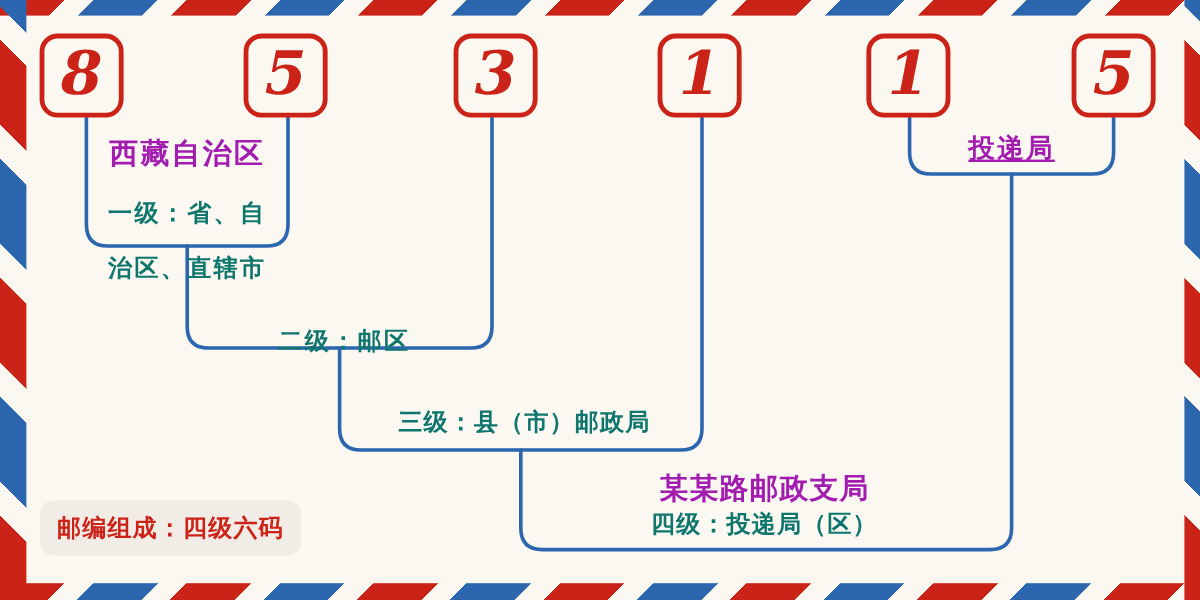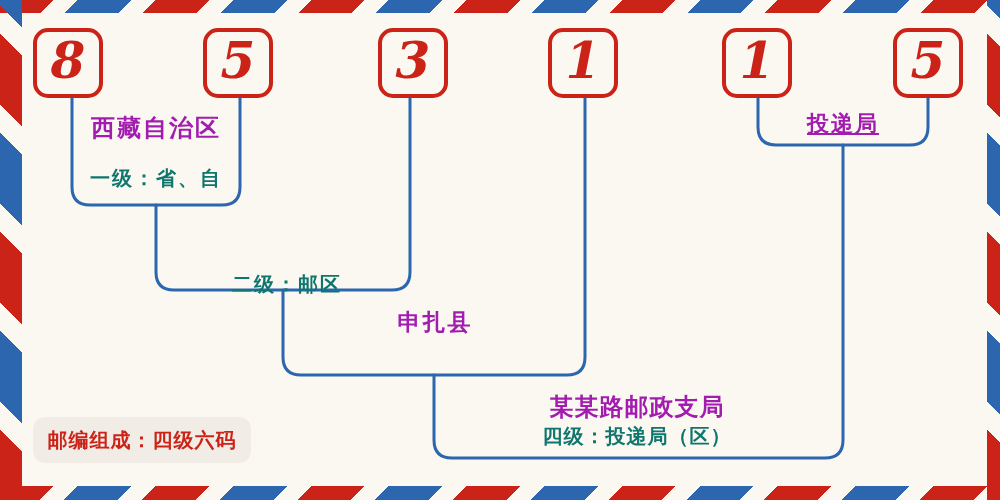--- a/index.html
+++ b/index.html
@@ -100,25 +100,26 @@
   <div class="digit-box" style="left:722px">
     <span class="digit">1</span>
   </div>
   <div class="digit-box" style="left:893px">
     <span class="digit">5</span>
   </div>
 
   <div class="lbl blue-name lv1-name">西藏自治区</div>
   <div class="lbl red-desc lv1-desc">
     <div>一级：省、自</div>
+    <div>治区、直辖市</div>
   </div>
 
   <div class="lbl red-desc lv2-desc">二级：邮区</div>
 
-  <div class="lbl blue-name lv3-name">申扎县</div>
+  <div class="lbl red-desc lv3-desc">三级：县（市）邮政局</div>
 
   <div class="lbl blue-name delivery-name">投递局</div>
 
   <div class="lbl blue-name lv4-name">某某路邮政支局</div>
   <div class="lbl red-desc lv4-desc">四级：投递局（区）</div>
 
   <div class="footer-pill">
     <span class="footer-text">邮编组成：四级六码</span>
   </div>
 

